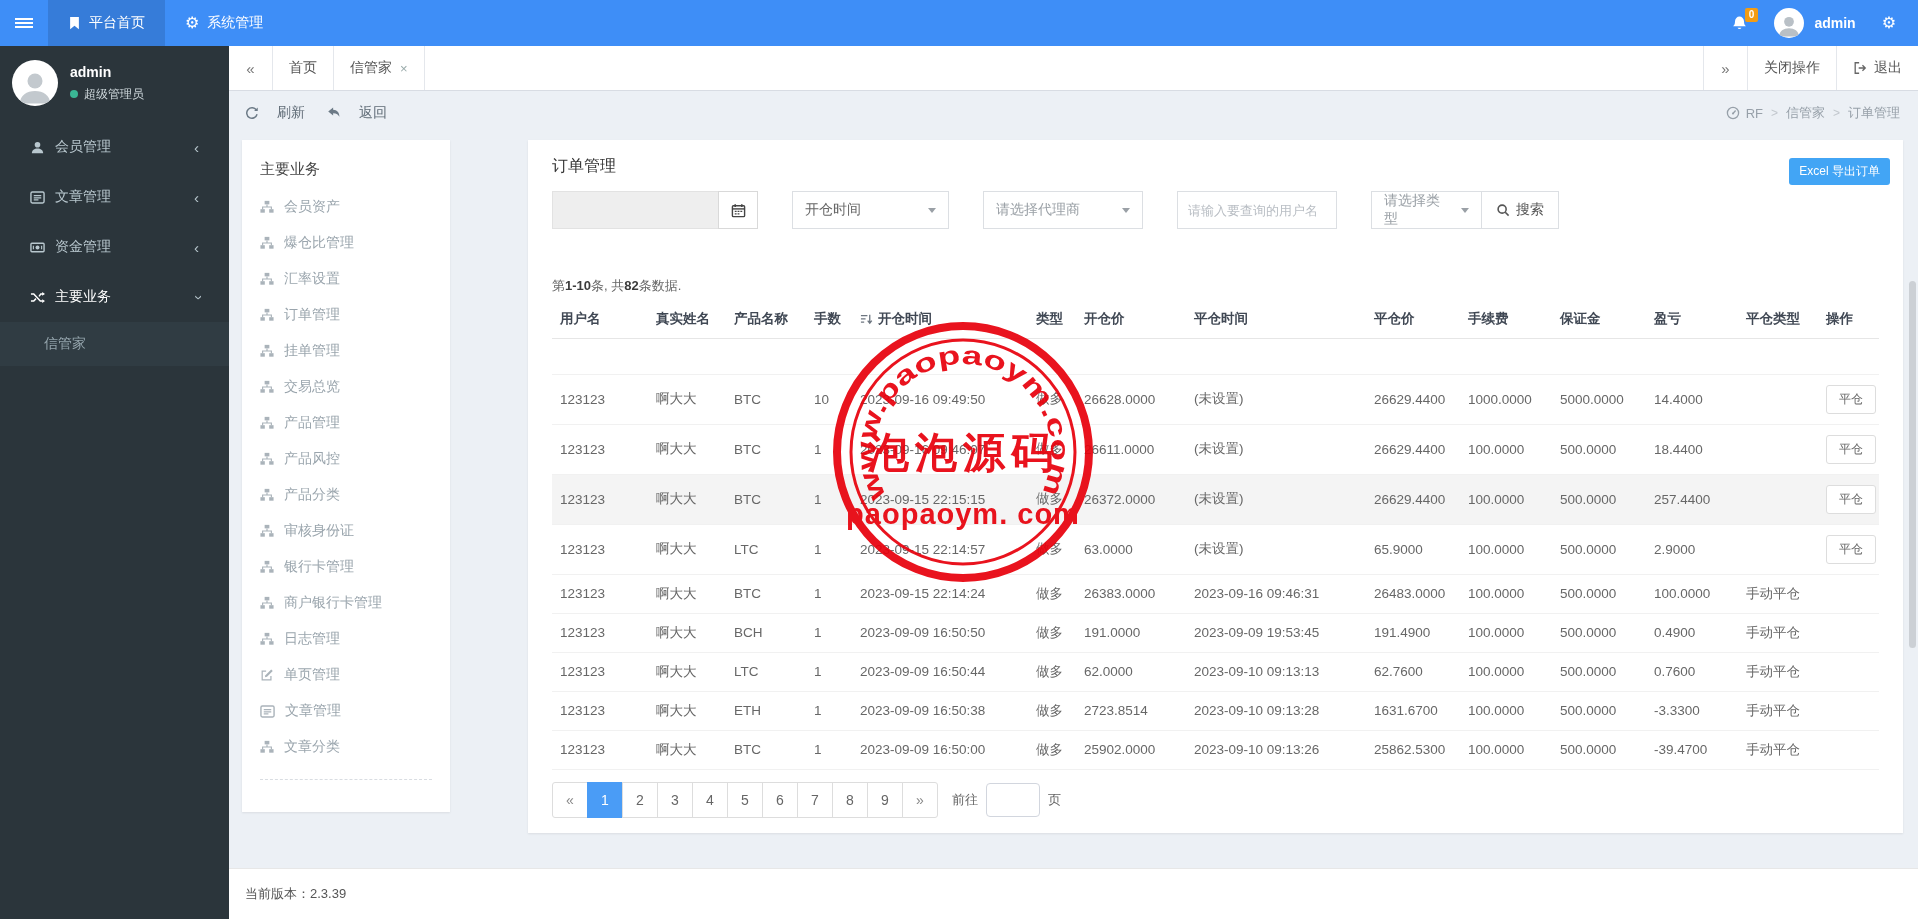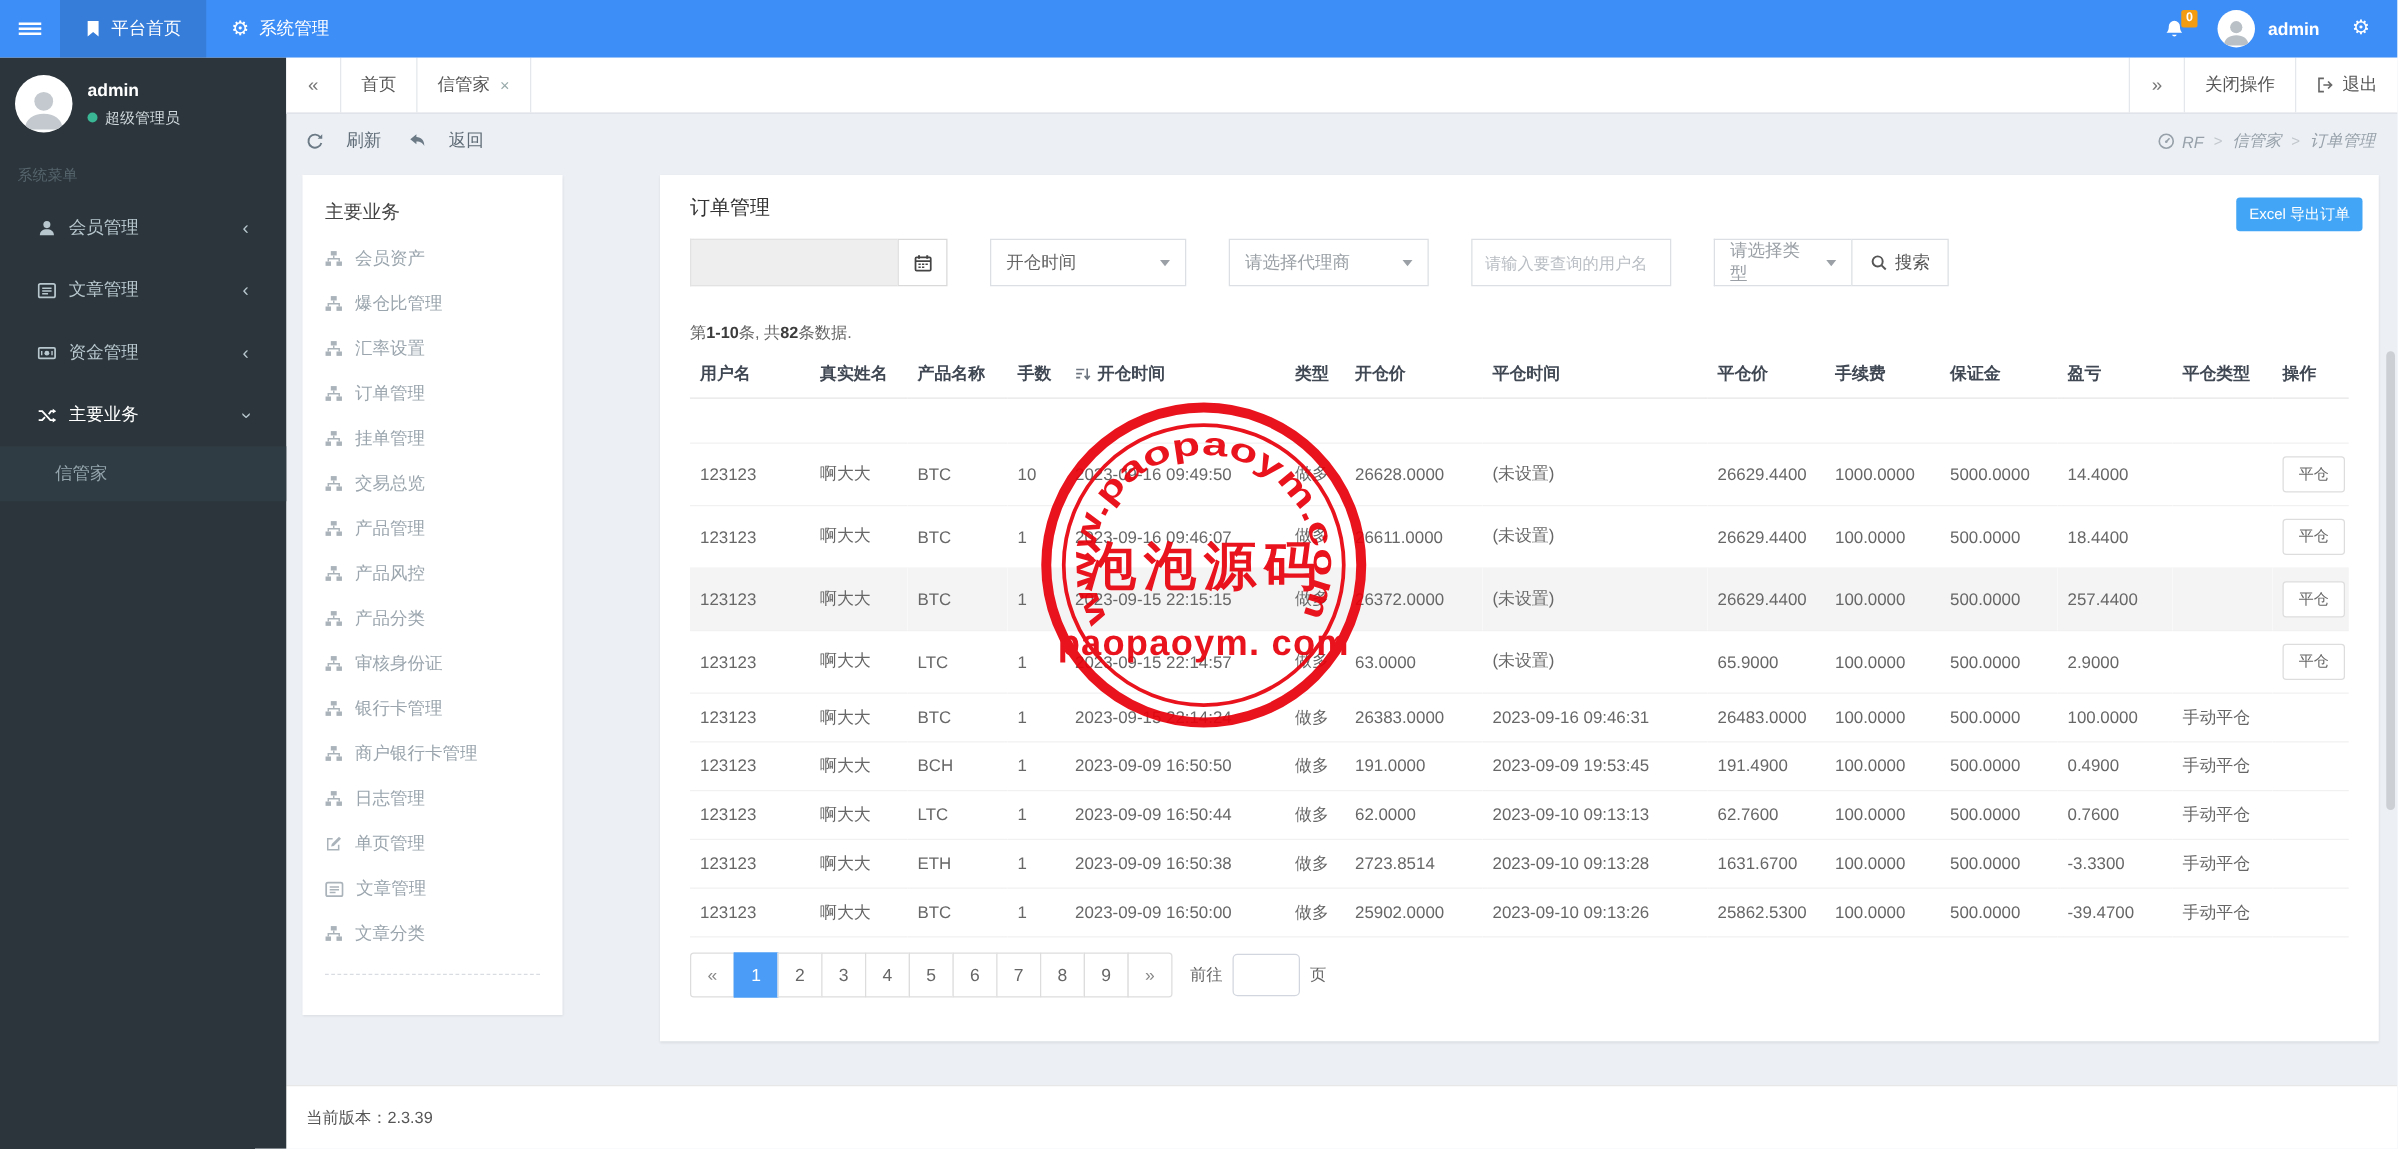--- a/index.html
+++ b/index.html
@@ -48,21 +48,21 @@
   .tab-right { margin-left:auto; display:flex; align-items:stretch; }
   .tab-right .tab-cell { border-right:none; border-left:1px solid #e4e7ec; gap:7px; }
 
   
   .content { position:absolute; left:229px; top:91px; right:0; bottom:51px; background:#ecf0f5; }
   .ctoolbar { display:flex; align-items:center; padding:13px 18px 0 16px; font-size:14px; color:#5f6b76; }
   .tool-link { display:flex; align-items:center; gap:18px; margin-right:22px; cursor:pointer; }
   .tool-link svg { color:#6c7a86; }
   .breadcrumb { margin-left:auto; display:flex; align-items:center; gap:8px; font-size:13px; color:#97a0a9; }
   .breadcrumb .sep { color:#c2c7cd; font-size:12px; }
-  .crumb { display:flex; align-items:center; gap:6px; cursor:pointer;font-style:italic; }
+  .crumb { display:flex; align-items:center; gap:6px; cursor:pointer; }
 
   .biz-card { position:absolute; left:13px; top:49px; width:208px; height:672px; background:#fff; box-shadow:0 1px 2px rgba(0,0,0,.08); padding:20px 18px; }
   .biz-title { color:#444; font-size:15px; margin-bottom:10px; }
   .biz-list { list-style:none; }
   .biz-item { display:flex; align-items:center; gap:10px; height:36px; color:#9aa5ad; font-size:14px; cursor:pointer; }
   .biz-item svg { color:#aab3ba; flex:0 0 auto; }
   .biz-divider { border-top:1px dashed #d9dde2; margin-top:14px; }
 
   .main-card { position:absolute; left:299px; top:49px; right:15px; height:693px; background:#fff; box-shadow:0 1px 2px rgba(0,0,0,.08); padding:16px 24px; overflow:hidden; }
   .panel-head { position:relative; margin-bottom:14px; }
@@ -76,21 +76,21 @@
   .sel { height:38px; border:1px solid #dcdfe3; background:#fff; display:flex; align-items:center; justify-content:space-between; padding:0 12px; font-size:14px; color:#666; cursor:pointer; }
   .sel .caret { width:0; height:0; border-left:4px solid transparent; border-right:4px solid transparent; border-top:5px solid #9aa0a6; margin-left:10px; }
   .sel.muted { color:#9aa0a6; }
   .sel-open { width:157px; }
   .sel-agent { width:160px; }
   .sel-type { width:110px; border-right:none; }
   .text-input { width:160px; height:38px; border:1px solid #dcdfe3; padding:0 10px; font-size:13px; font-family:inherit; color:#555; }
   .text-input::placeholder { color:#b9bec4; }
   .search-btn { height:38px; border:1px solid #dcdfe3; background:#fff; display:flex; align-items:center; gap:6px; padding:0 14px; font-size:14px; color:#555; cursor:pointer; font-family:inherit; }
 
-  .summary { margin-top:28px; font-size:13px; color:#666; }
+  .summary { margin-top:48px; font-size:13px; color:#666; }
   .summary b { color:#3c3c3c; }
 
   table.grid { width:100%; border-collapse:collapse; table-layout:fixed; margin-top:8px; }
   .grid th { text-align:left; font-size:13.5px; color:#404854; padding:7px 8px 9px 8px; border-bottom:1px solid #e6e6e6; font-weight:bold; white-space:nowrap; }
   .grid th .sort-wrap { display:inline-flex; align-items:center; gap:5px; cursor:pointer; }
   .grid th svg { color:#6d7680; }
   .grid td { font-size:13.5px; color:#676767; padding:10px 8px; border-bottom:1px solid #f1f1f1; white-space:nowrap; overflow:hidden; }
   .grid tr.empty-row td { height:36px; padding:0 8px; }
   .grid tr.selected td { background:#f4f4f4; }
   .close-btn { background:#fff; border:1px solid #ddd; border-radius:3px; color:#666; font-size:12px; padding:5px 12px; cursor:pointer; font-family:Liberation Sans, sans-serif; }
@@ -167,21 +167,20 @@
         </svg>
       </span>
     <div>
       <div class="up-name">admin</div>
       <div class="up-status">
           <span class="dot"></span>
           <span>超级管理员</span>
         </div>
     </div>
   </div>
-  <div class="side-label">系统菜单</div>
   <ul class="side-menu" id="side-menu">
       <li class="side-item">
         <span>
           <svg viewBox="0 0 16 16" width="15" height="15">
             <circle cx="8" cy="5" r="3" fill="currentColor"></circle>
             <path d="M2 14c0-3.3 2.7-5 6-5s6 1.7 6 5z" fill="currentColor"></path>
           </svg>
         </span>
         <span>会员管理</span>
         <span class="chev">‹</span>

